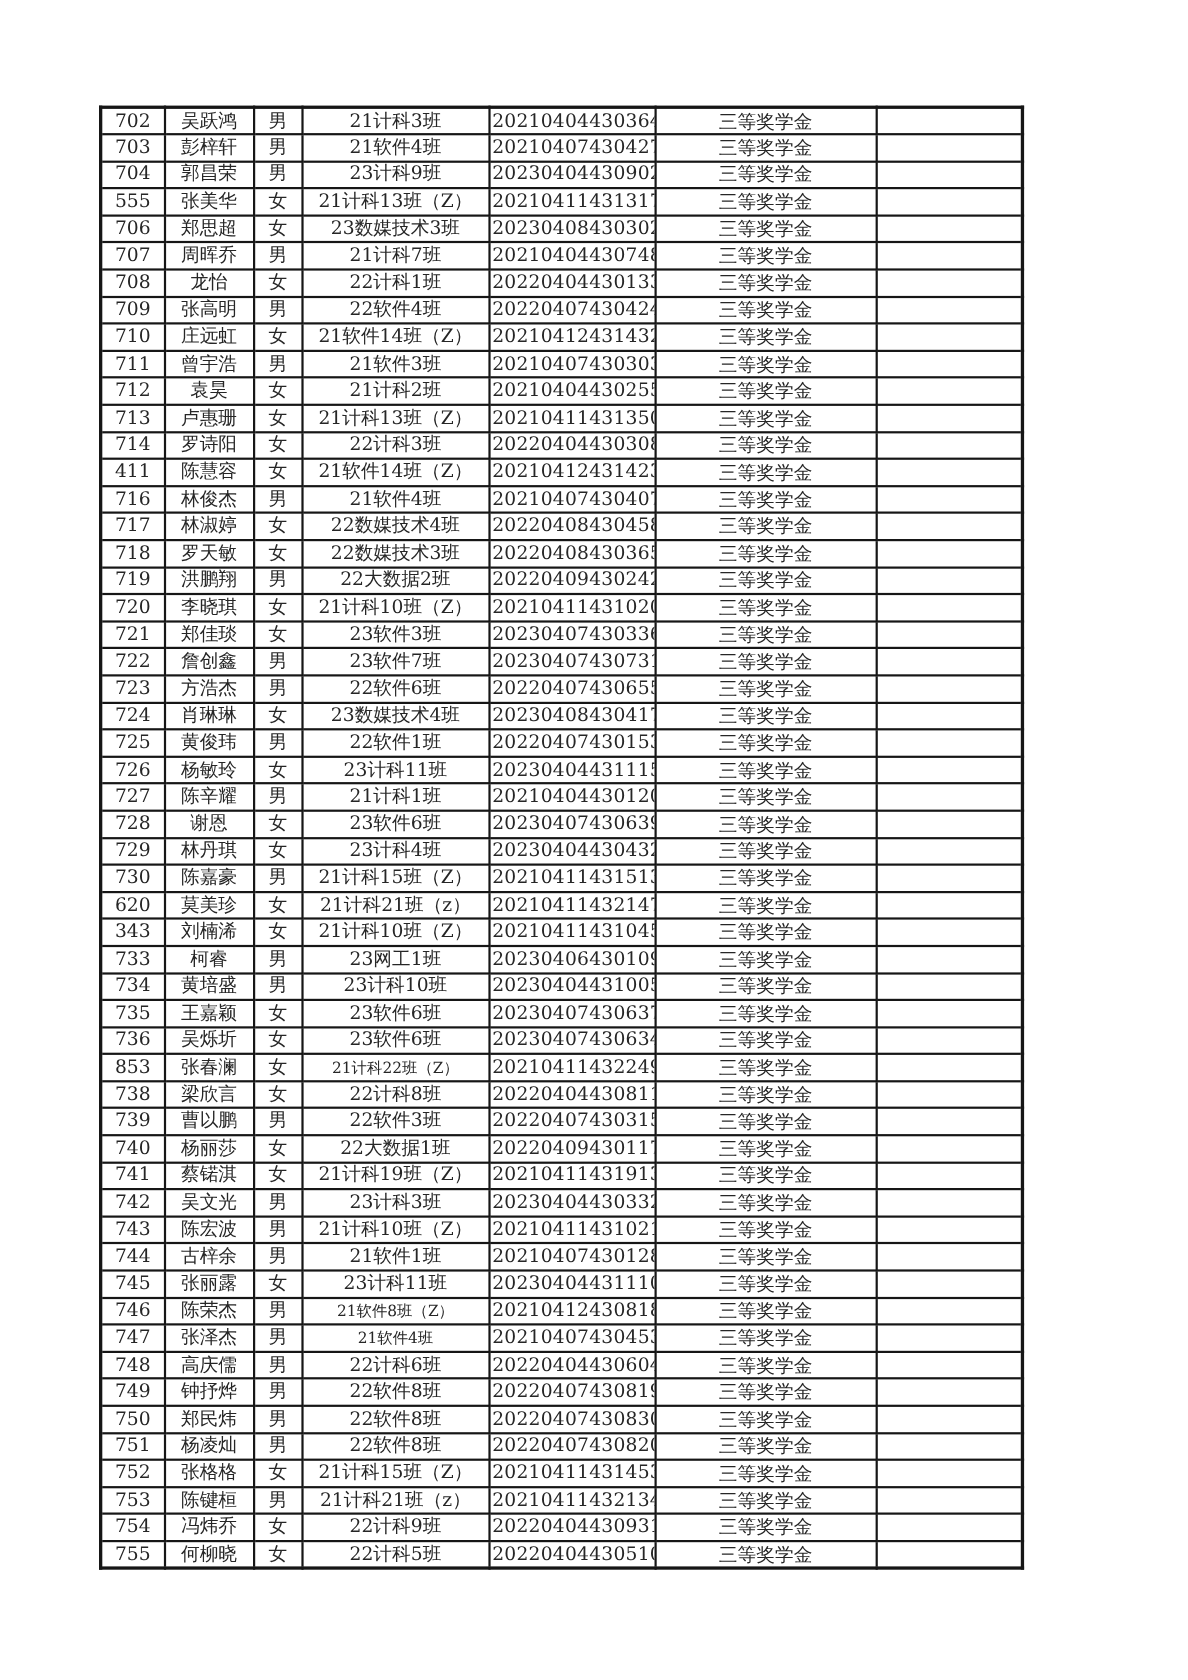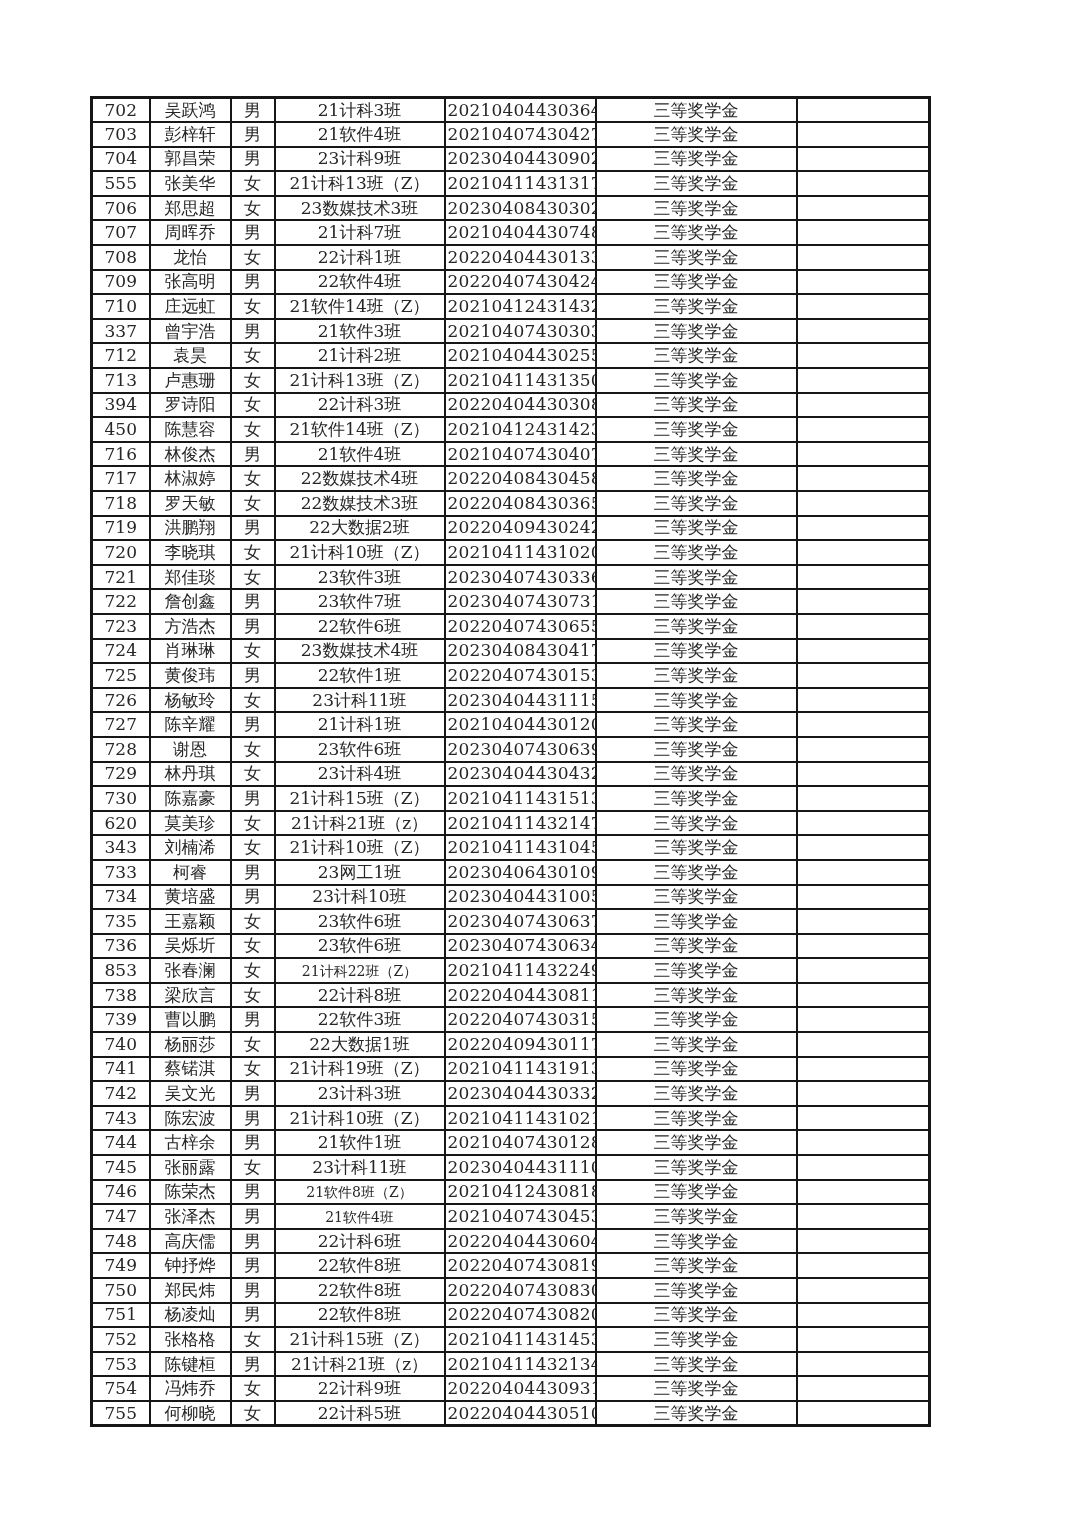--- a/index.html
+++ b/index.html
@@ -143,21 +143,21 @@
     <td class="c-no">710</td>
     <td class="c-name">庄远虹</td>
     <td class="c-gender">女</td>
     <td class="c-cls">21软件14班（Z）</td>
     <td class="c-sid">20210412431432</td>
     <td class="c-award">三等奖学金</td>
     <td class="c-blank"></td>
   </tr>
 
   <tr>
-    <td class="c-no">337</td>
+    <td class="c-no">711</td>
     <td class="c-name">曾宇浩</td>
     <td class="c-gender">男</td>
     <td class="c-cls">21软件3班</td>
     <td class="c-sid">20210407430303</td>
     <td class="c-award">三等奖学金</td>
     <td class="c-blank"></td>
   </tr>
 
   <tr>
     <td class="c-no">712</td>
@@ -173,31 +173,31 @@
     <td class="c-no">713</td>
     <td class="c-name">卢惠珊</td>
     <td class="c-gender">女</td>
     <td class="c-cls">21计科13班（Z）</td>
     <td class="c-sid">20210411431350</td>
     <td class="c-award">三等奖学金</td>
     <td class="c-blank"></td>
   </tr>
 
   <tr>
-    <td class="c-no">394</td>
+    <td class="c-no">714</td>
     <td class="c-name">罗诗阳</td>
     <td class="c-gender">女</td>
     <td class="c-cls">22计科3班</td>
     <td class="c-sid">20220404430308</td>
     <td class="c-award">三等奖学金</td>
     <td class="c-blank"></td>
   </tr>
 
   <tr>
-    <td class="c-no">450</td>
+    <td class="c-no">411</td>
     <td class="c-name">陈慧容</td>
     <td class="c-gender">女</td>
     <td class="c-cls">21软件14班（Z）</td>
     <td class="c-sid">20210412431423</td>
     <td class="c-award">三等奖学金</td>
     <td class="c-blank"></td>
   </tr>
 
   <tr>
     <td class="c-no">716</td>

